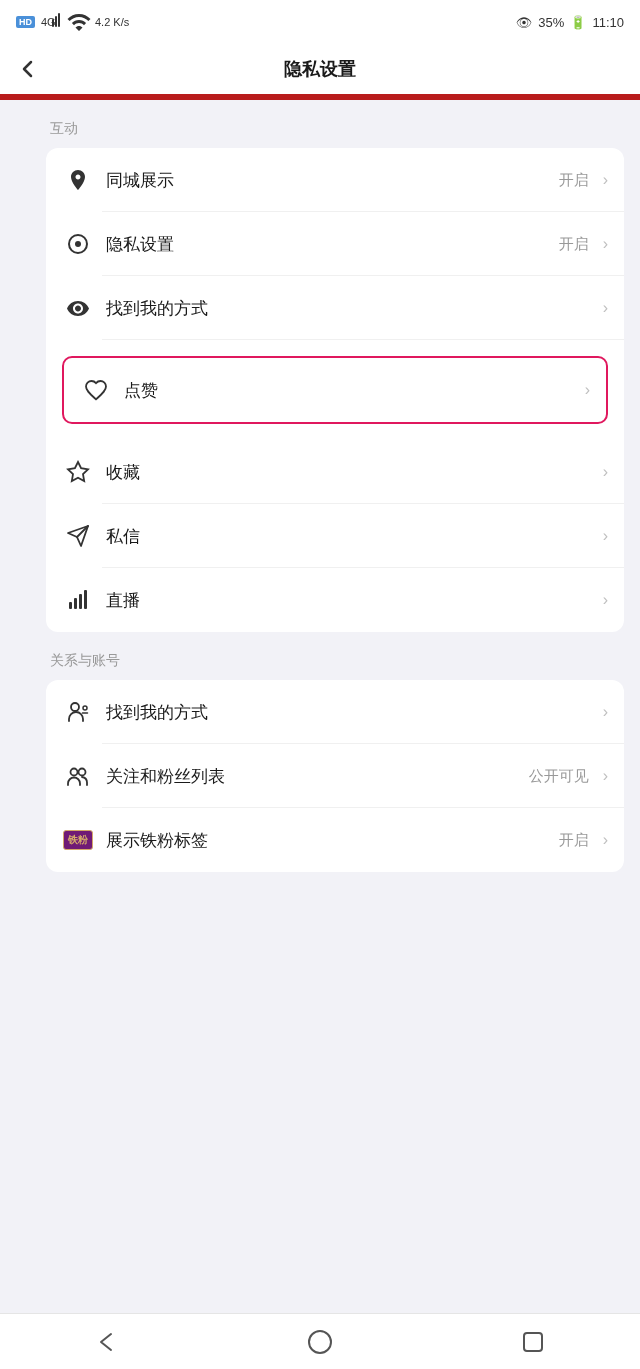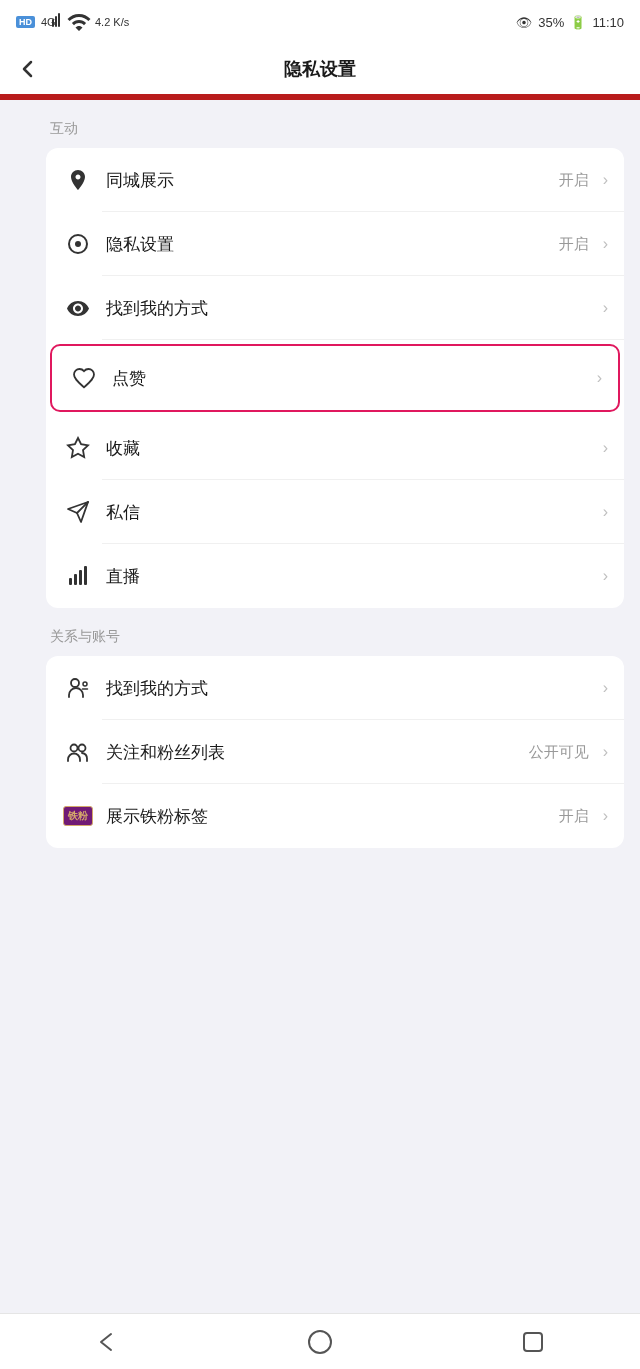--- a/index.html
+++ b/index.html
@@ -220,21 +220,21 @@
         </div>
         <div class="menu-item">
           <div class="menu-icon">
             <svg width="24" height="24" viewBox="0 0 24 24" fill="none">
               <path d="M12 5C7 5 2.73 8.11 1 12.5 2.73 16.89 7 20 12 20s9.27-3.11 11-7.5C21.27 8.11 17 5 12 5zm0 12.5c-2.76 0-5-2.24-5-5s2.24-5 5-5 5 2.24 5 5-2.24 5-5 5zm0-8c-1.66 0-3 1.34-3 3s1.34 3 3 3 3-1.34 3-3-1.34-3-3-3z" fill="#333"></path>
             </svg>
           </div>
           <span class="menu-text">找到我的方式</span>
           <span class="menu-arrow">›</span>
         </div>
-        <div style="border: 2.5px solid rgb(224, 24, 94); border-radius: 10px; margin: 4px; overflow: hidden;">
+        <div style="border: 2.5px solid rgb(224, 24, 94); border-radius: 10px; margin: 16px; overflow: hidden;">
           <div class="menu-item" style="border-radius: 10px;">
             <div class="menu-icon">
               <svg width="24" height="24" viewBox="0 0 24 24" fill="none">
                 <path d="M12 21.35l-1.45-1.32C5.4 15.36 2 12.28 2 8.5 2 5.42 4.42 3 7.5 3c1.74 0 3.41.81 4.5 2.09C13.09 3.81 14.76 3 16.5 3 19.58 3 22 5.42 22 8.5c0 3.78-3.4 6.86-8.55 11.54L12 21.35z" stroke="#333" stroke-width="1.8" fill="none"></path>
               </svg>
             </div>
             <span class="menu-text">点赞</span>
             <span class="menu-arrow">›</span>
           </div>
         </div>

